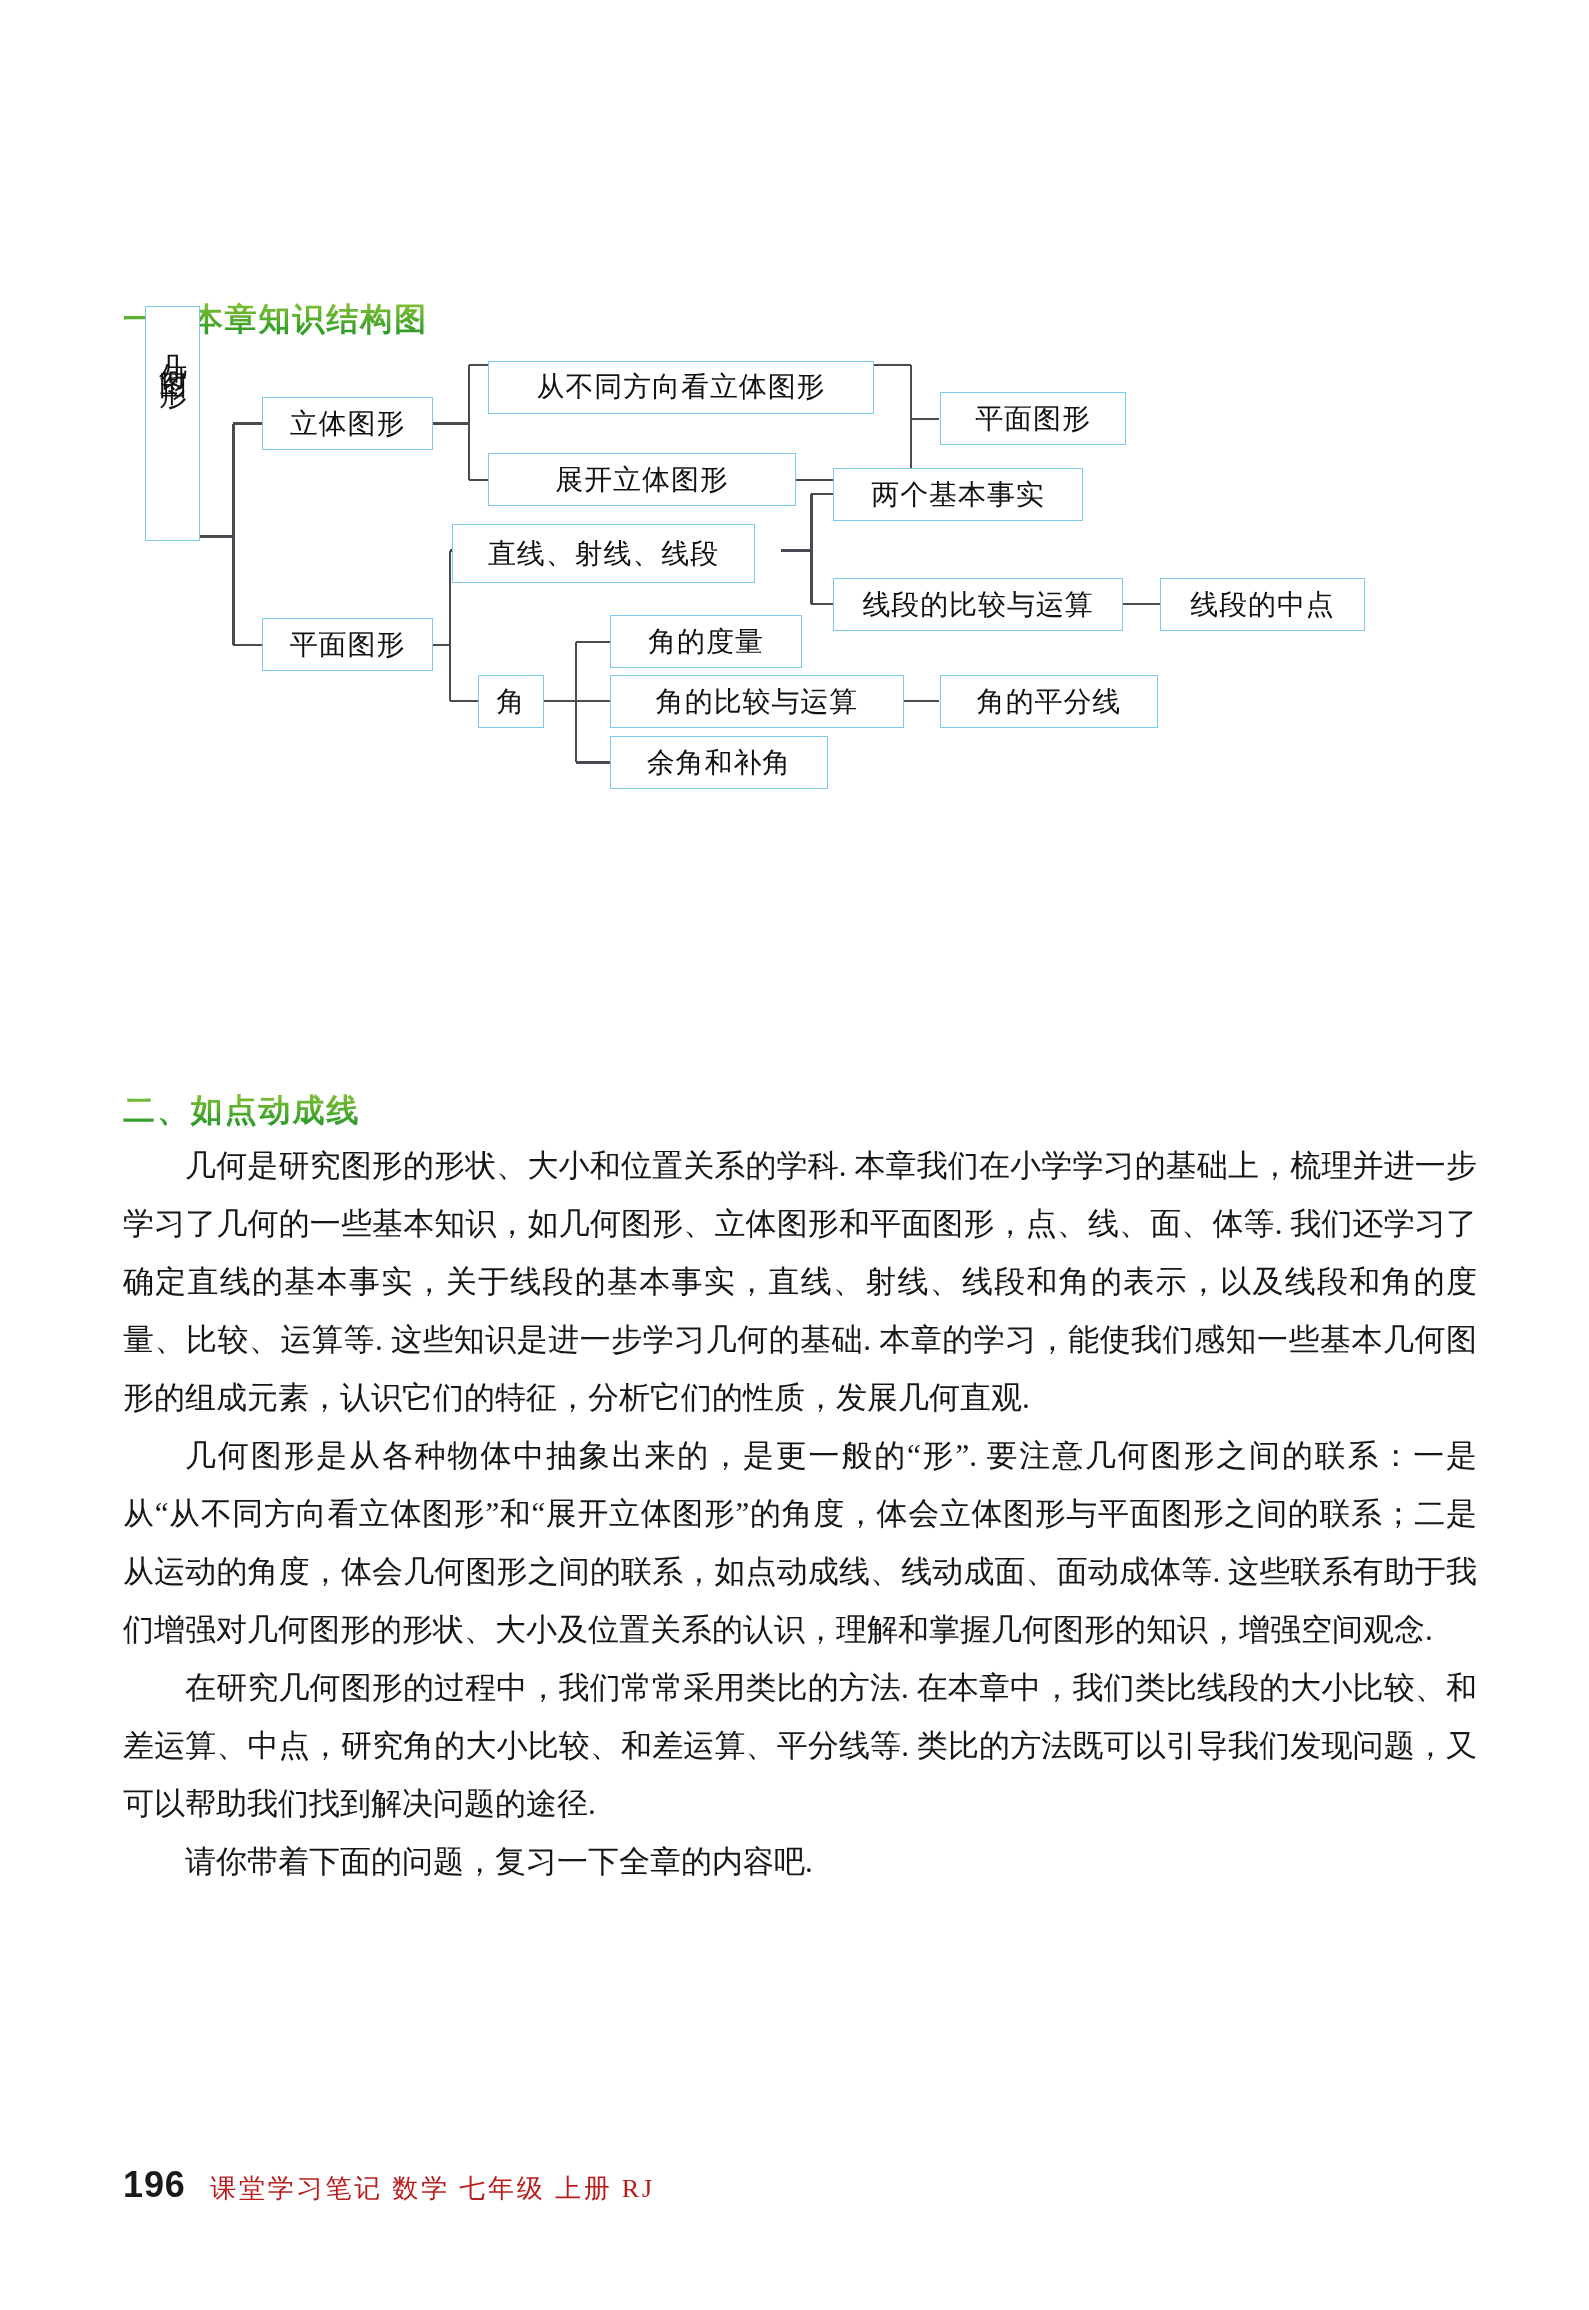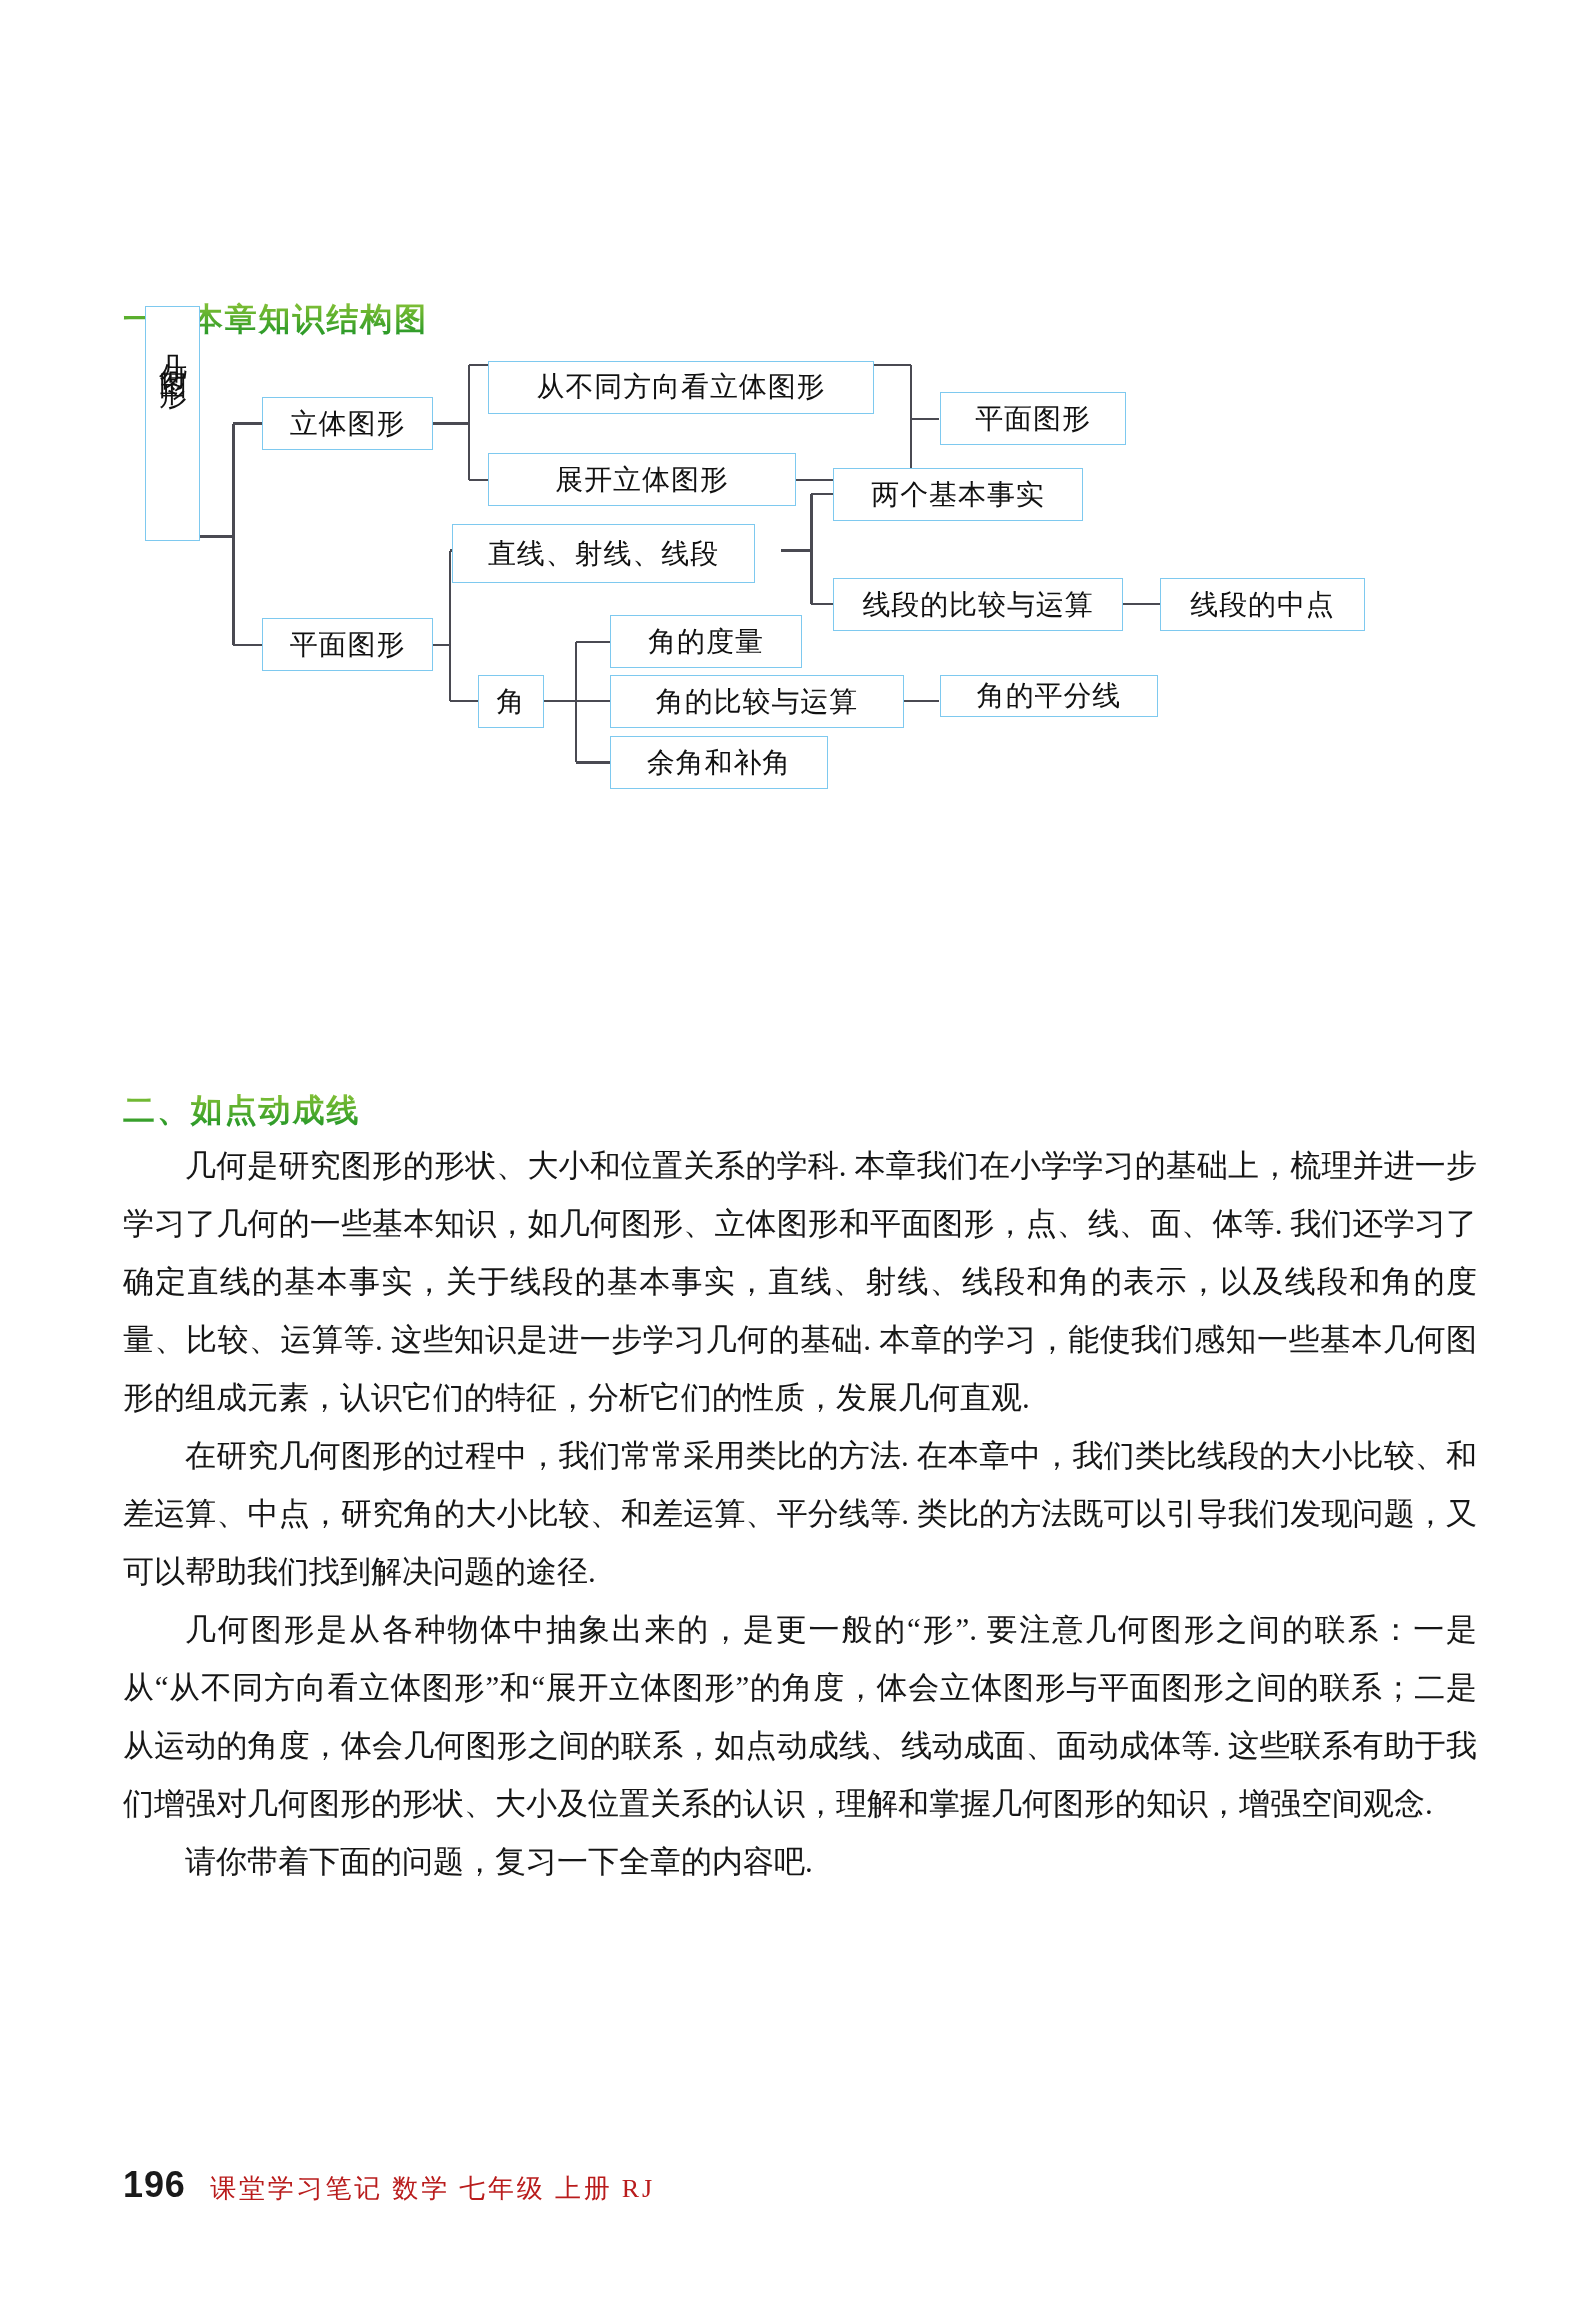--- a/index.html
+++ b/index.html
@@ -171,31 +171,31 @@
     <div class="node" style="left:833px; top:230px; width:290px; height:53px;">线段的比较与运算</div>
 
     <div class="node" style="left:1160px; top:230px; width:205px; height:53px;">线段的中点</div>
 
     <div class="node" style="left:478px; top:327px; width:66px; height:53px;">角</div>
 
     <div class="node" style="left:610px; top:267px; width:192px; height:53px;">角的度量</div>
 
     <div class="node" style="left:610px; top:327px; width:294px; height:53px;">角的比较与运算</div>
 
-    <div class="node" style="left:940px; top:327px; width:218px; height:42px;">角的平分线</div>
+    <div class="node" style="left:940px; top:327px; width:218px; height:53px;">角的平分线</div>
 
     <div class="node" style="left:610px; top:388px; width:218px; height:53px;">余角和补角</div>
   </div>
 
   <div class="sec-head" id="sec2">二、如点动成线</div>
 
   <div class="body-text" id="para-block">
     <p>几何是研究图形的形状、大小和位置关系的学科. 本章我们在小学学习的基础上，梳理并进一步学习了几何的一些基本知识，如几何图形、立体图形和平面图形，点、线、面、体等. 我们还学习了确定直线的基本事实，关于线段的基本事实，直线、射线、线段和角的表示，以及线段和角的度量、比较、运算等. 这些知识是进一步学习几何的基础. 本章的学习，能使我们感知一些基本几何图形的组成元素，认识它们的特征，分析它们的性质，发展几何直观.</p>
+    <p>几何图形是从各种物体中抽象出来的，是更一般的“形”. 要注意几何图形之间的联系：一是从“从不同方向看立体图形”和“展开立体图形”的角度，体会立体图形与平面图形之间的联系；二是从运动的角度，体会几何图形之间的联系，如点动成线、线动成面、面动成体等. 这些联系有助于我们增强对几何图形的形状、大小及位置关系的认识，理解和掌握几何图形的知识，增强空间观念.</p>
     <p>在研究几何图形的过程中，我们常常采用类比的方法. 在本章中，我们类比线段的大小比较、和差运算、中点，研究角的大小比较、和差运算、平分线等. 类比的方法既可以引导我们发现问题，又可以帮助我们找到解决问题的途径.</p>
-    <p>几何图形是从各种物体中抽象出来的，是更一般的“形”. 要注意几何图形之间的联系：一是从“从不同方向看立体图形”和“展开立体图形”的角度，体会立体图形与平面图形之间的联系；二是从运动的角度，体会几何图形之间的联系，如点动成线、线动成面、面动成体等. 这些联系有助于我们增强对几何图形的形状、大小及位置关系的认识，理解和掌握几何图形的知识，增强空间观念.</p>
     <p>请你带着下面的问题，复习一下全章的内容吧.</p>
   </div>
 
   <div class="footer">
     <span class="pnum">196</span>
     <span class="ftext">课堂学习笔记 数学 七年级 上册 RJ</span>
   </div>
 
 </div>
 

